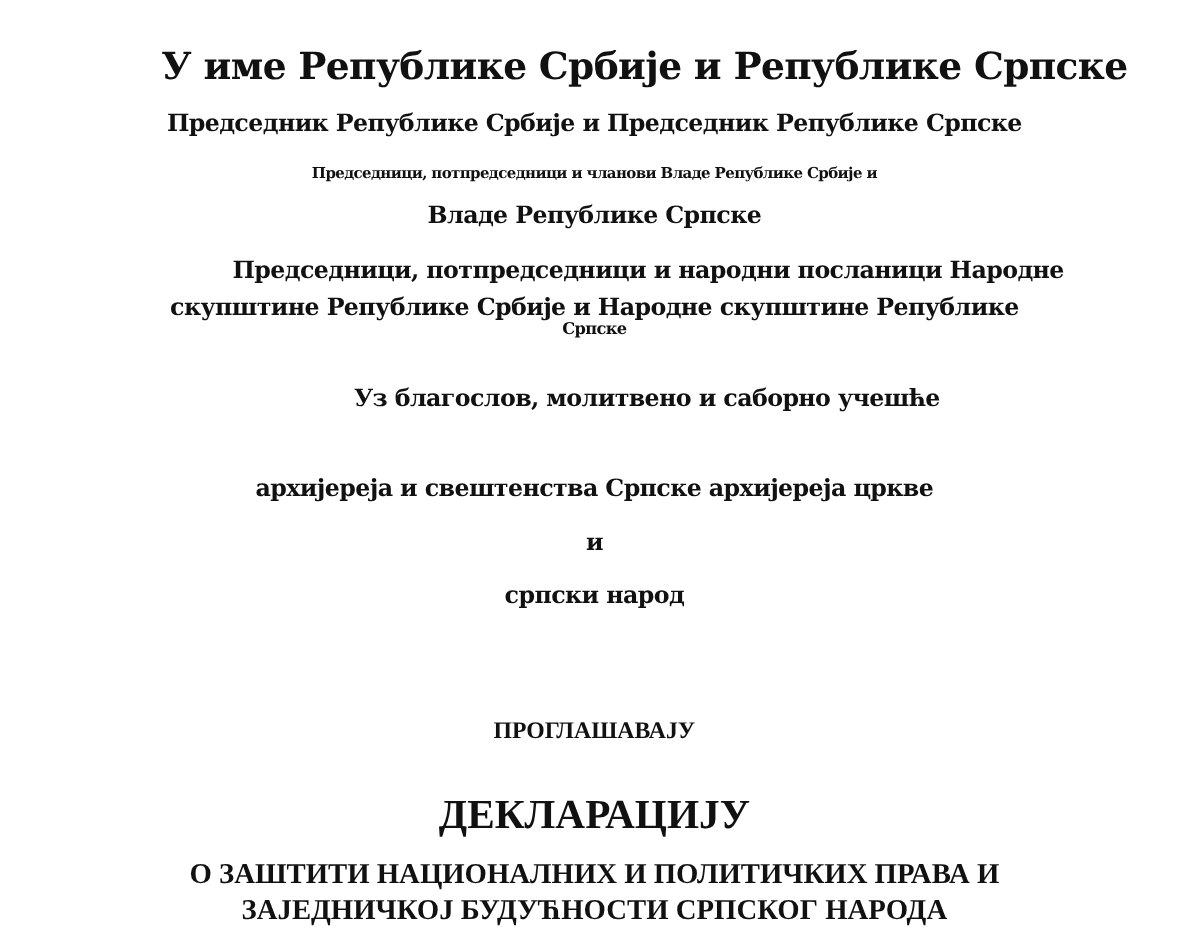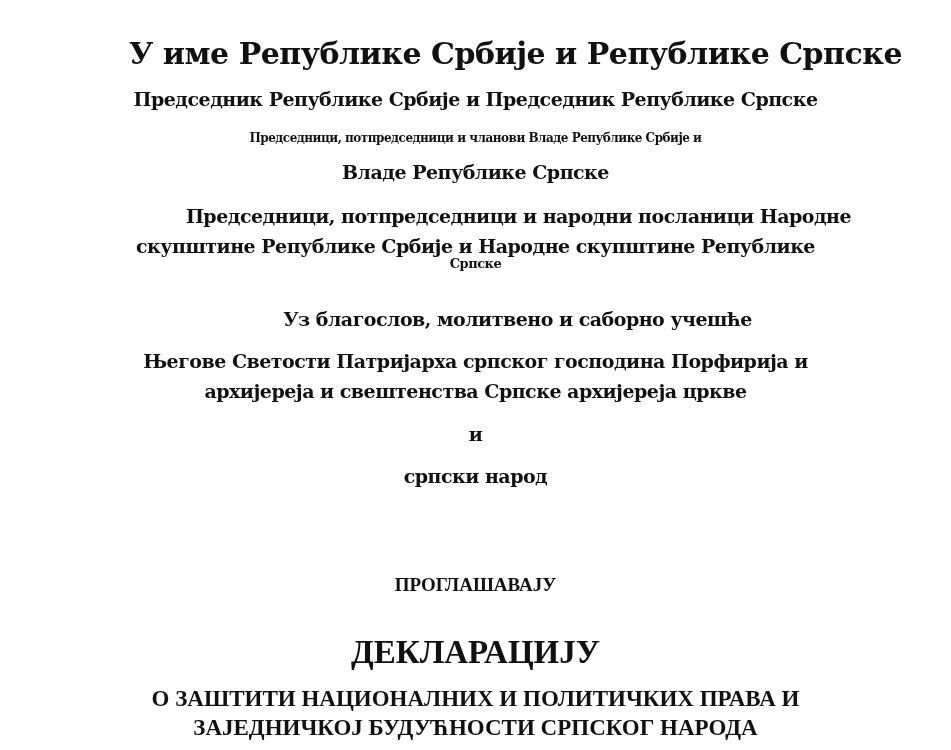--- a/index.html
+++ b/index.html
@@ -57,21 +57,20 @@
 
 <div class="page">
   <div class="line cambria l-title">У име Републике Србије и Републике Српске</div>
   <div class="line cambria l-pres">Председник Републике Србије и Председник Републике Српске</div>
   <div class="line cambria l-gov1">Председници, потпредседници и чланови Владе Републике Србије и</div>
   <div class="line cambria l-gov2">Владе Републике Српске</div>
   <div class="line cambria l-asm1">Председници, потпредседници и народни посланици Народне</div>
   <div class="line cambria l-asm2">скупштине Републике Србије и Народне скупштине Републике</div>
   <div class="line cambria l-asm3">Српске</div>
   <div class="line cambria l-bless">Уз благослов, молитвено и саборно учешће</div>
-  <div class="line cambria l-pat1">Његове Светости Патријарха српског господина Порфирија и</div>
   <div class="line cambria l-pat2">архијереја и свештенства Српске архијереја цркве</div>
   <div class="line cambria l-and">и</div>
   <div class="line cambria l-people">српски народ</div>
   <div class="line times l-procl">ПРОГЛАШАВАЈУ</div>
   <div class="line times l-decl">ДЕКЛАРАЦИЈУ</div>
   <div class="line times l-sub1">О ЗАШТИТИ НАЦИОНАЛНИХ И ПОЛИТИЧКИХ ПРАВА И</div>
   <div class="line times l-sub2">ЗАЈЕДНИЧКОЈ БУДУЋНОСТИ СРПСКОГ НАРОДА</div>
 </div>
 
 </body></html>

